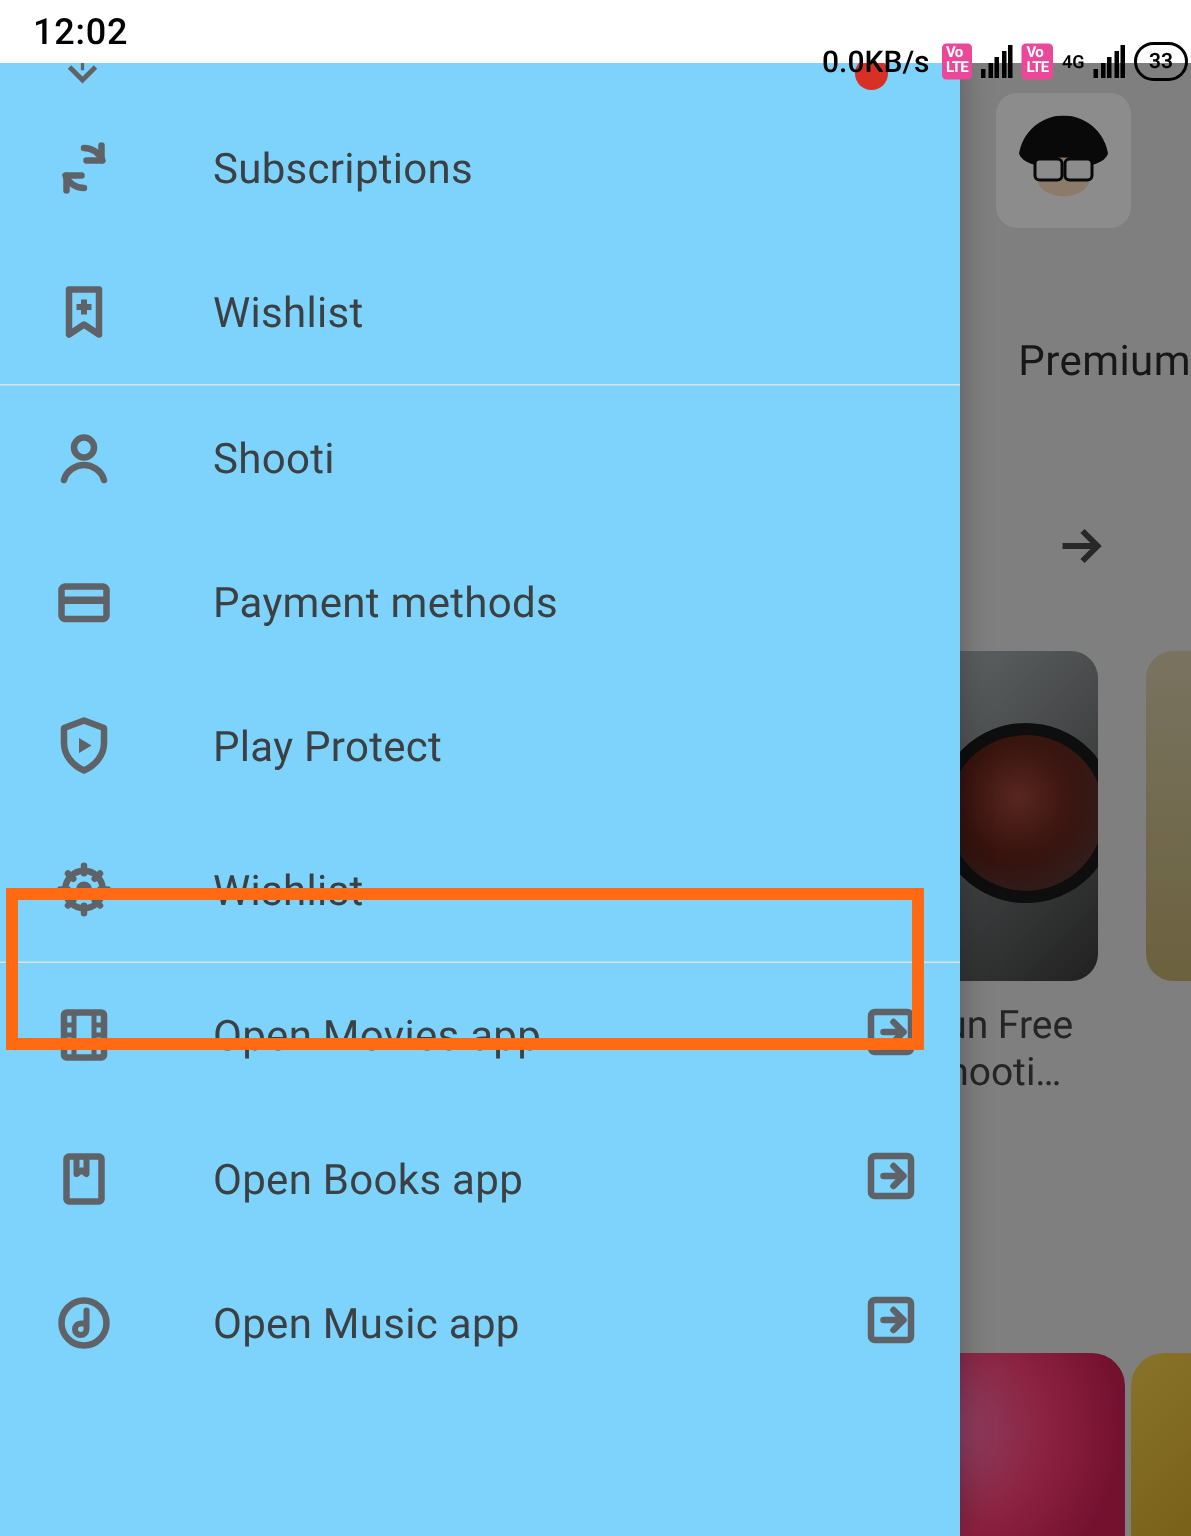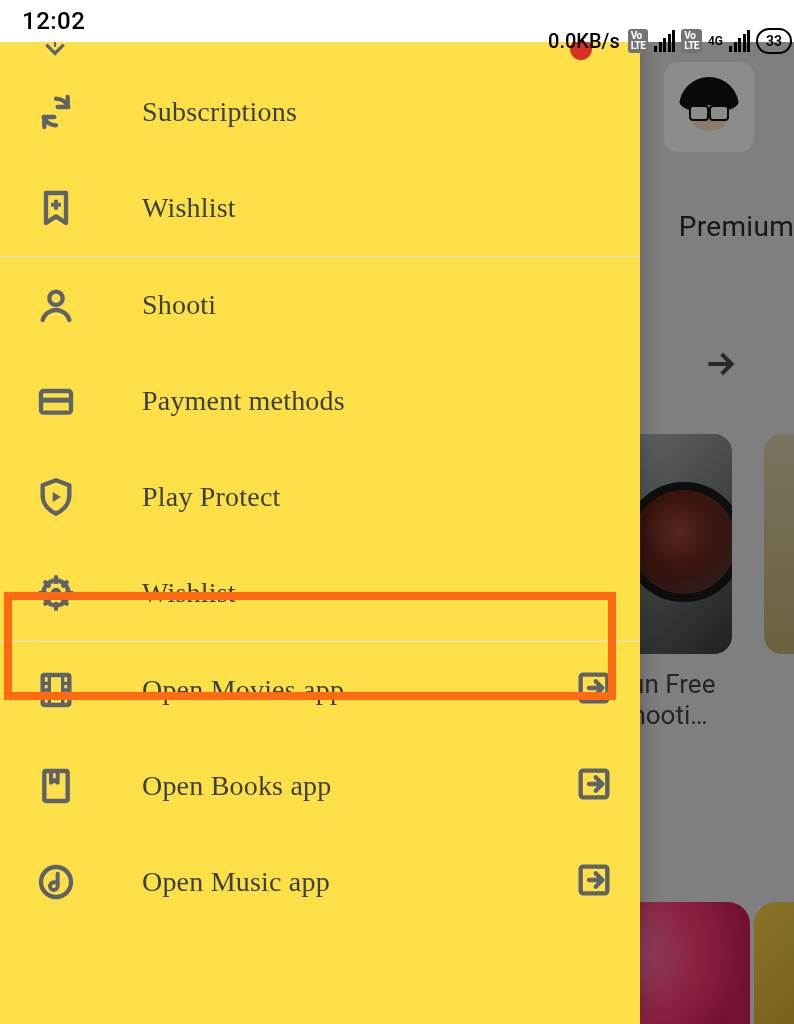--- a/index.html
+++ b/index.html
@@ -4,51 +4,51 @@
   <style>
     * { margin: 0; padding: 0; box-sizing: border-box; }
     html, body { width: 794px; height: 1024px; font-family: -apple-system, Roboto, Arial, sans-serif; background: #fff; overflow: hidden; position: relative; }
 
     
     .status-bar { height: 42px; display: flex; align-items: center; justify-content: space-between; padding: 0 2px 0 22px; font-size: 24px; font-weight: 500; color: #000; background: #fff; position: relative; z-index: 30; }
     .status-left { letter-spacing: 0.5px; }
     .status-right { display: flex; align-items: center; gap: 6px; font-size: 18px; margin-top: 40px; }
     .kbps { font-size: 20px; font-weight: 500; margin-right: 2px; }
     .pill { border: 2.5px solid #000; border-radius: 14px; padding: 0 8px; font-size: 14px; font-weight: 600; line-height: 22px; }
-    .volte { background: #737373; color: #fff; font-size: 10px; font-weight: 700; padding: 2px 3px; border-radius: 3px; line-height: 10px; letter-spacing: -0.5px; }
+    .volte { background: #ec4899; color: #fff; font-size: 10px; font-weight: 700; padding: 2px 3px; border-radius: 3px; line-height: 10px; letter-spacing: -0.5px; }
     .sigbars { display: inline-flex; align-items: flex-end; gap: 1.5px; }
     .sigbars span { width: 3px; background: #000; display: block; }
     .sigbars span:nth-child(1){height:6px}.sigbars span:nth-child(2){height:10px}.sigbars span:nth-child(3){height:14px}.sigbars span:nth-child(4){height:18px}.sigbars span:nth-child(5){height:22px}
     .netlabel { font-size: 12px; font-weight: 600; }
 
     
     .backdrop { position: absolute; top: 42px; left: 0; right: 0; bottom: 0; background: #e8e8e8; }
     .backdrop .dim { position: absolute; inset: 0; background: rgba(0,0,0,0.45); pointer-events: none; }
     .bk-content { position: absolute; right: 0; top: 0; width: 160px; color: #3c3c3c; }
     .avatar-card { position: absolute; top: 20px; right: 40px; width: 90px; height: 90px; background: #fff; border-radius: 14px; display: flex; align-items: center; justify-content: center; }
     .avatar-circle { width: 60px; height: 60px; border-radius: 50%; background: #fff; border: none; position: relative; overflow: hidden; }
     .avatar-hair { position:absolute; top:0; left:0; right:0; height:34px; background:#111; border-radius: 30px 30px 40% 40%;}
     .avatar-face { position:absolute; bottom:6px; left:12px; right:12px; height:26px; background:#ffe1c4; border-radius:50%;}
     .avatar-glasses { position:absolute; top:28px; left:10px; right:10px; height:12px;}
     .avatar-glasses::before,.avatar-glasses::after{content:"";position:absolute;top:0;width:16px;height:12px;border:2px solid #111;border-radius:4px;background:#fff}
     .avatar-glasses::before{left:0}.avatar-glasses::after{right:0}
 
-    .premium { position: absolute; top: 168px; right: 0; font-size: 28px; color: #2b2b2b; letter-spacing: 0.3px; }
+    .premium { position: absolute; top: 182px; right: 0; font-size: 28px; color: #2b2b2b; letter-spacing: 0.3px; }
     .arrow-right { position: absolute; top: 302px; right: 54px; font-size: 40px; color: #555; }
     .game-card { position: absolute; top: 392px; right: 62px; width: 150px; height: 220px; background: linear-gradient(135deg,#bfc6c9 0%, #3c3c3c 100%); border-radius: 18px; overflow: hidden;}
     .scope { position:absolute; top:48px; right:-12px; width:120px; height:120px; border-radius:50%; background: radial-gradient(circle at 45% 40%, #a0463a 0%, #5a1c14 55%, #170a07 100%); border:8px solid #1a1a1a; box-shadow: inset -8px -10px 20px rgba(255,255,255,0.15); }
     .game-label { position: absolute; top: 626px; right: 18px; width: 160px; text-align: left; }
     .gl1 { font-size: 26px; color: #444; line-height: 32px; }
     .gl2 { font-size: 26px; color: #444; }
     .game2 { position: absolute; top: 392px; right: -120px; width: 150px; height: 220px; background: linear-gradient(180deg,#dcd2b0,#c5b272); border-radius:18px; }
     .candy { position:absolute; top:860px; right:44px; width:170px; height:170px; border-radius:22px; background: radial-gradient(circle at 30% 30%, #ff7ab6, #ff3d76 40%, #d41f57 70%); }
     .candy2 { position:absolute; top:860px; right:-130px; width:170px; height:170px; border-radius:22px; background: linear-gradient(135deg,#f7d24b,#c58a12); }
 
     
-    .drawer { position: absolute; top: 42px; left: 0; width: 640px; bottom: 0; background: #fde047; z-index: 20; box-shadow: 2px 0 18px rgba(0,0,0,0.25); font-family: Liberation Serif, serif; }
+    .drawer { position: absolute; top: 42px; left: 0; width: 640px; bottom: 0; background: #7dd3fc; z-index: 20; box-shadow: 2px 0 18px rgba(0,0,0,0.25); }
     .drawer-scroll { position: relative; }
 
     .row { display: flex; align-items: center; height: 96px; padding-left: 34px; padding-right: 22px; gap: 64px; cursor: pointer; position: relative; }
     .row .icon { width: 44px; height: 44px; flex: 0 0 44px; display: flex; align-items: center; justify-content: center; }
     .row .icon svg { width: 40px; height: 40px; }
     .row .label { font-size: 28px; color: #3c4043; letter-spacing: 0.2px; flex: 1; }
     .row .trailing { flex: 0 0 44px; }
     .row .trailing svg { width: 40px; height: 40px; }
 
     .sep { height: 1px; background: #e0e0e0; width: 100%; }

